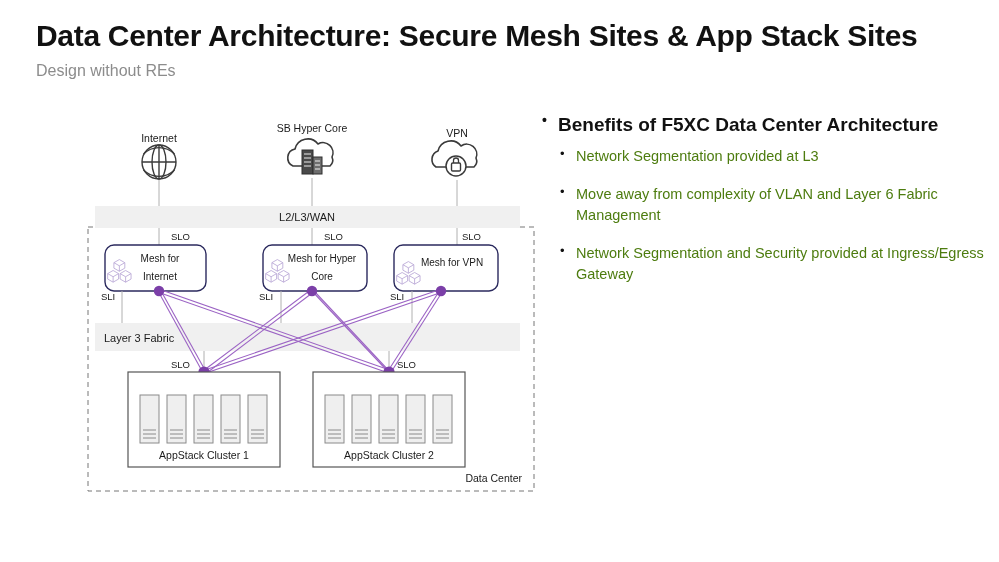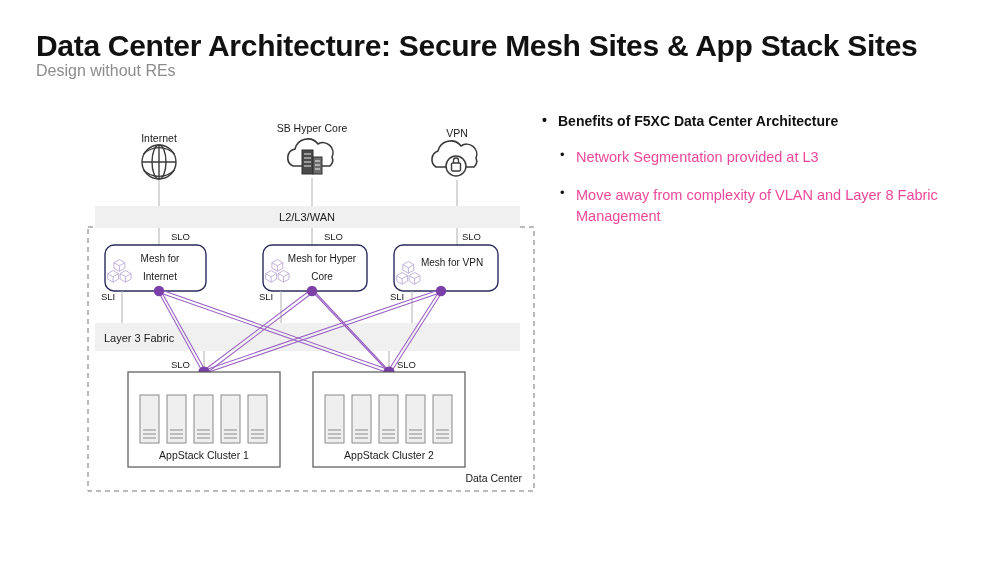--- a/index.html
+++ b/index.html
@@ -5,45 +5,45 @@
   html,body{margin:0;padding:0;}
   body{
     width:999px;height:562px;background:#ffffff;
     font-family:"Liberation Sans",sans-serif;
     color:#1a1a1a;overflow:hidden;position:relative;
   }
   .slide{position:absolute;inset:0;}
 
   
   .title{
-    position:absolute;left:36px;top:29px;
+    position:absolute;left:36px;top:19px;
     font-size:30px;font-weight:bold;letter-spacing:-0.3px;
     color:#111111;white-space:nowrap;
   }
   .subtitle{
     position:absolute;left:36px;top:62px;
     font-size:16px;color:#8c8c8c;font-weight:normal;
   }
 
   
   .diagram{position:absolute;left:0;top:110px;width:545px;height:400px;}
   .diagram svg{position:absolute;left:0;top:0;}
 
   
   .bullets{position:absolute;left:540px;top:112px;width:450px;}
   .b-l1{
-    position:relative;padding-left:18px;margin-bottom:16px;
-    font-size:14px;font-weight:bold;color:#111;line-height:1.35;
+    position:relative;padding-left:18px;margin-bottom:8px;
+    font-size:19px;font-weight:bold;color:#111;line-height:1.35;
   }
   .b-l1::before{
     content:"\2022";position:absolute;left:2px;top:-1px;font-size:14px;color:#111;
   }
   .b-l2{
     position:relative;padding-left:36px;margin-bottom:17px;
-    font-size:14.5px;color:#ec4899;line-height:1.45;
+    font-size:14.5px;color:#4d7c0f;line-height:1.45;
   }
   .b-l2::before{
     content:"\2022";position:absolute;left:20px;top:-1px;font-size:13px;color:#111;
   }
 </style>
 </head>
 <body>
 
 <div class="slide">
 
@@ -265,16 +265,17 @@
         <rect x="-5.5" y="3" width="9" height="8" rx="1.2" fill="none" stroke="#3a3a3a" stroke-width="1.4"></rect>
         <path d="M-3.5 3 L-3.5 0.5 A 2.5 2.5 0 0 1 1.5 0.5 L1.5 3" fill="none" stroke="#3a3a3a" stroke-width="1.3"></path>
       </g>
 
     </svg>
   </div>
 
   <div class="bullets">
     <div class="b-l1">Benefits of F5XC Data Center Architecture</div>
     <div class="b-l2">Network Segmentation provided at L3</div>
-    <div class="b-l2">Move away from complexity of VLAN and Layer 8 Fabric Management</div>
+    <div class="b-l2">Move away from complexity of VLAN and Layer 6 Fabric Management</div>
+    <div class="b-l2">Network Segmentation and Security provided at Ingress/Egress Gateway</div>
   </div>
 
 </div>
 
 </body></html>

